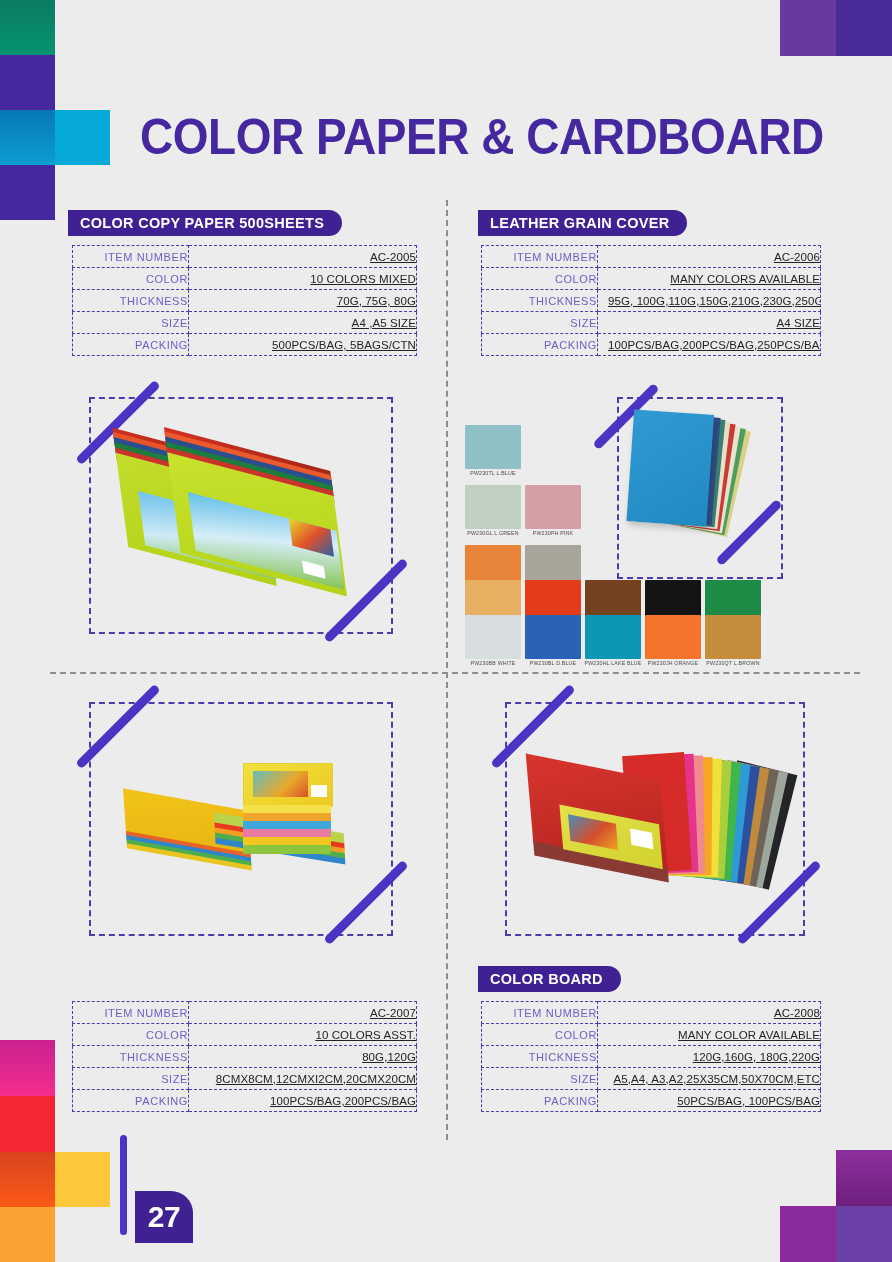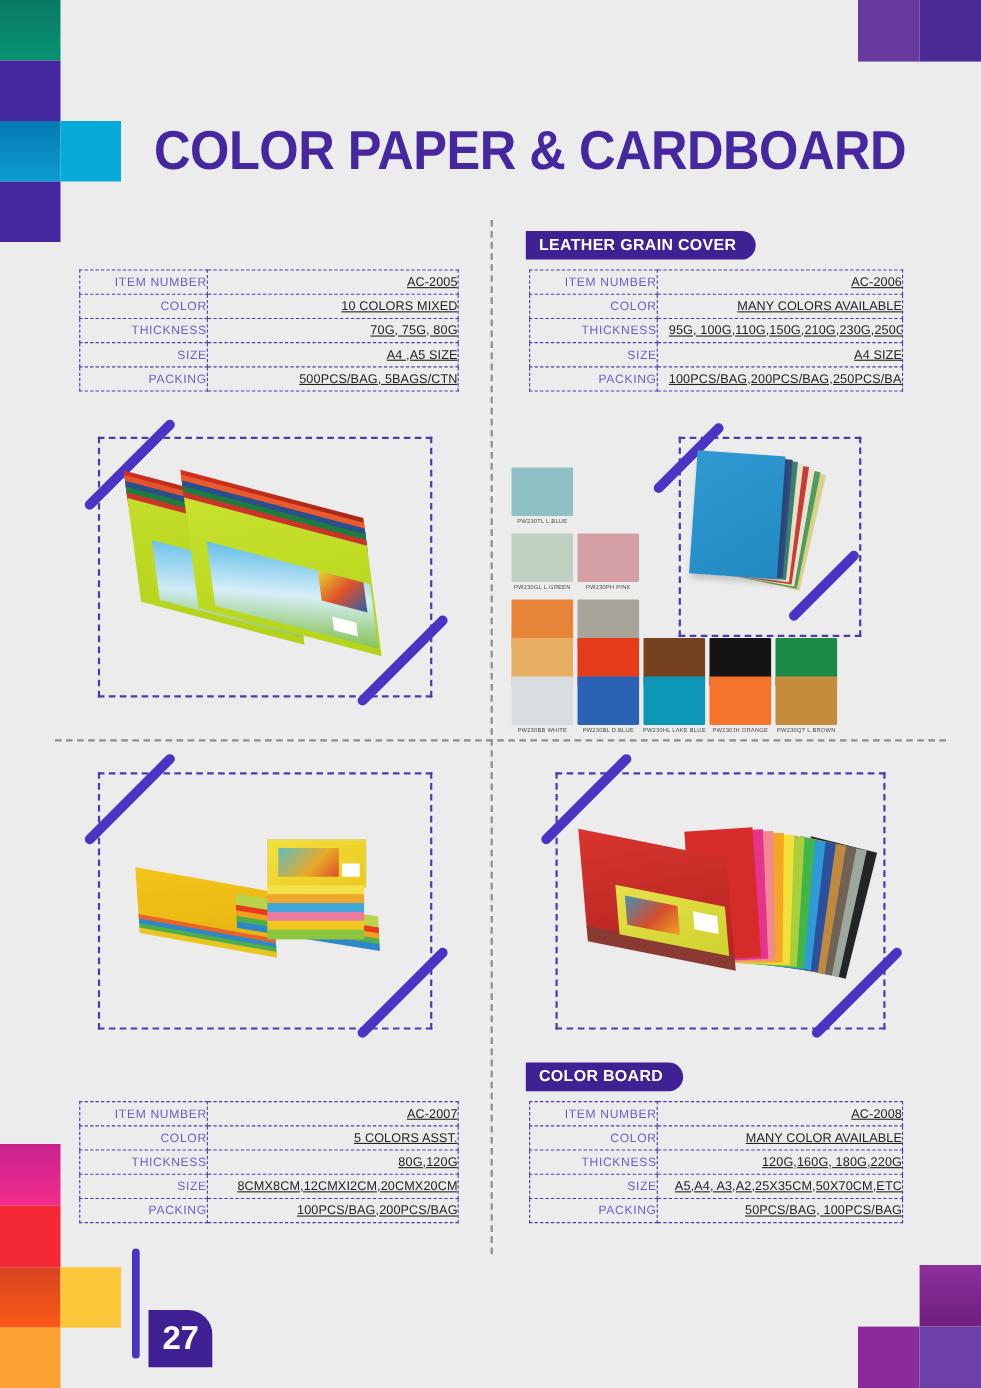--- a/index.html
+++ b/index.html
@@ -186,20 +186,23 @@
     <div class="block" style="left:836px;top:1150px;width:56px;height:56px;background:linear-gradient(180deg,#8e2f9e,#6d1f7e);"></div>
     <div class="block" style="left:780px;top:1206px;width:56px;height:56px;background:#8b2a9b;"></div>
     <div class="block" style="left:836px;top:1206px;width:56px;height:56px;background:#6b41a8;"></div>
   </div>
 
   <div class="page-title">COLOR PAPER &amp; CARDBOARD</div>
 
   <div class="divider-h" style="left:50px;top:672px;width:810px;"></div>
   <div class="divider-v" style="left:446px;top:200px;height:940px;"></div>
 
+  <div class="sec-head" style="left:68px;top:210px;">
+    <span>COLOR COPY PAPER 500SHEETS</span>
+  </div>
 
   <table class="spec-table" style="left:72px;top:245px;width:345px;">
     <tbody>
         <tr>
       <td class="k" style="width:105px;">ITEM NUMBER</td>
       <td class="v">AC-2005</td>
     </tr>
     <tr>
       <td class="k">COLOR</td>
       <td class="v">10 COLORS MIXED</td>
@@ -394,21 +397,21 @@
 
 
   <table class="spec-table" style="left:72px;top:1001px;width:345px;">
     <tbody>
         <tr>
       <td class="k" style="width:105px;">ITEM NUMBER</td>
       <td class="v">AC-2007</td>
     </tr>
     <tr>
       <td class="k">COLOR</td>
-      <td class="v">5 COLORS ASST.</td>
+      <td class="v">10 COLORS ASST.</td>
     </tr>
     <tr>
       <td class="k">THICKNESS</td>
       <td class="v">80G,120G</td>
     </tr>
     <tr>
       <td class="k">SIZE</td>
       <td class="v">8CMX8CM,12CMXI2CM,20CMX20CM</td>
     </tr>
     <tr>

